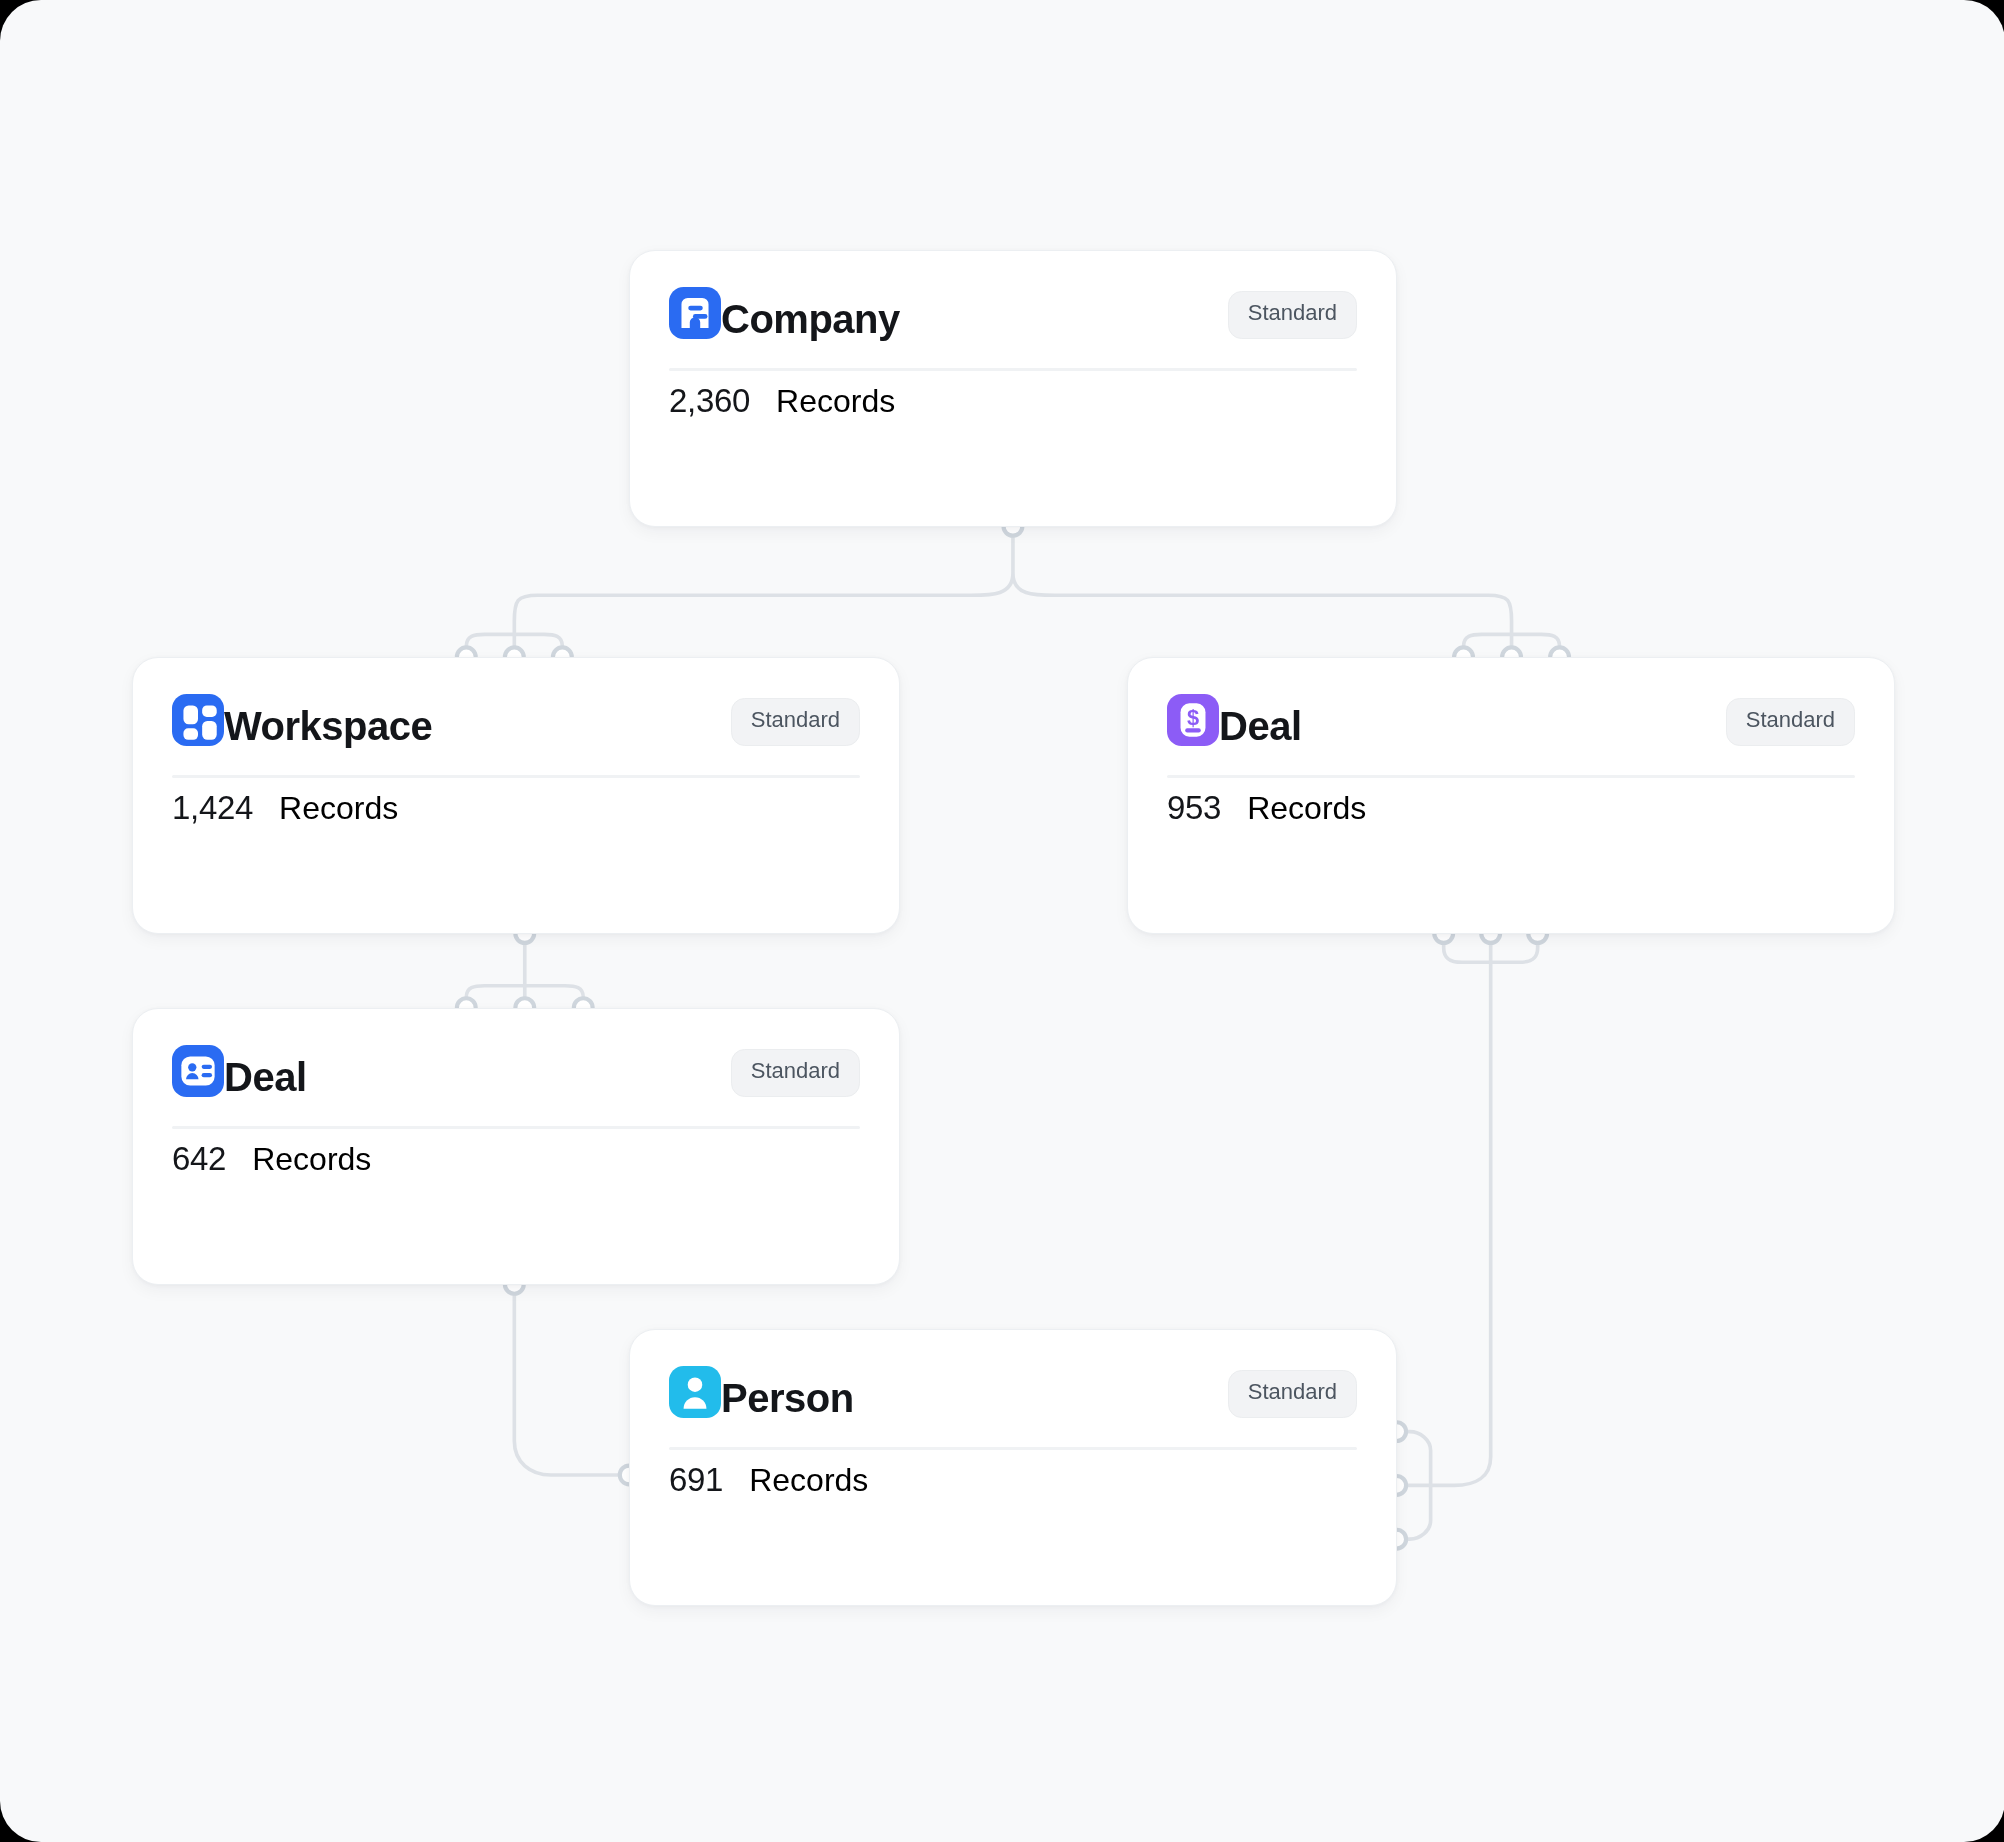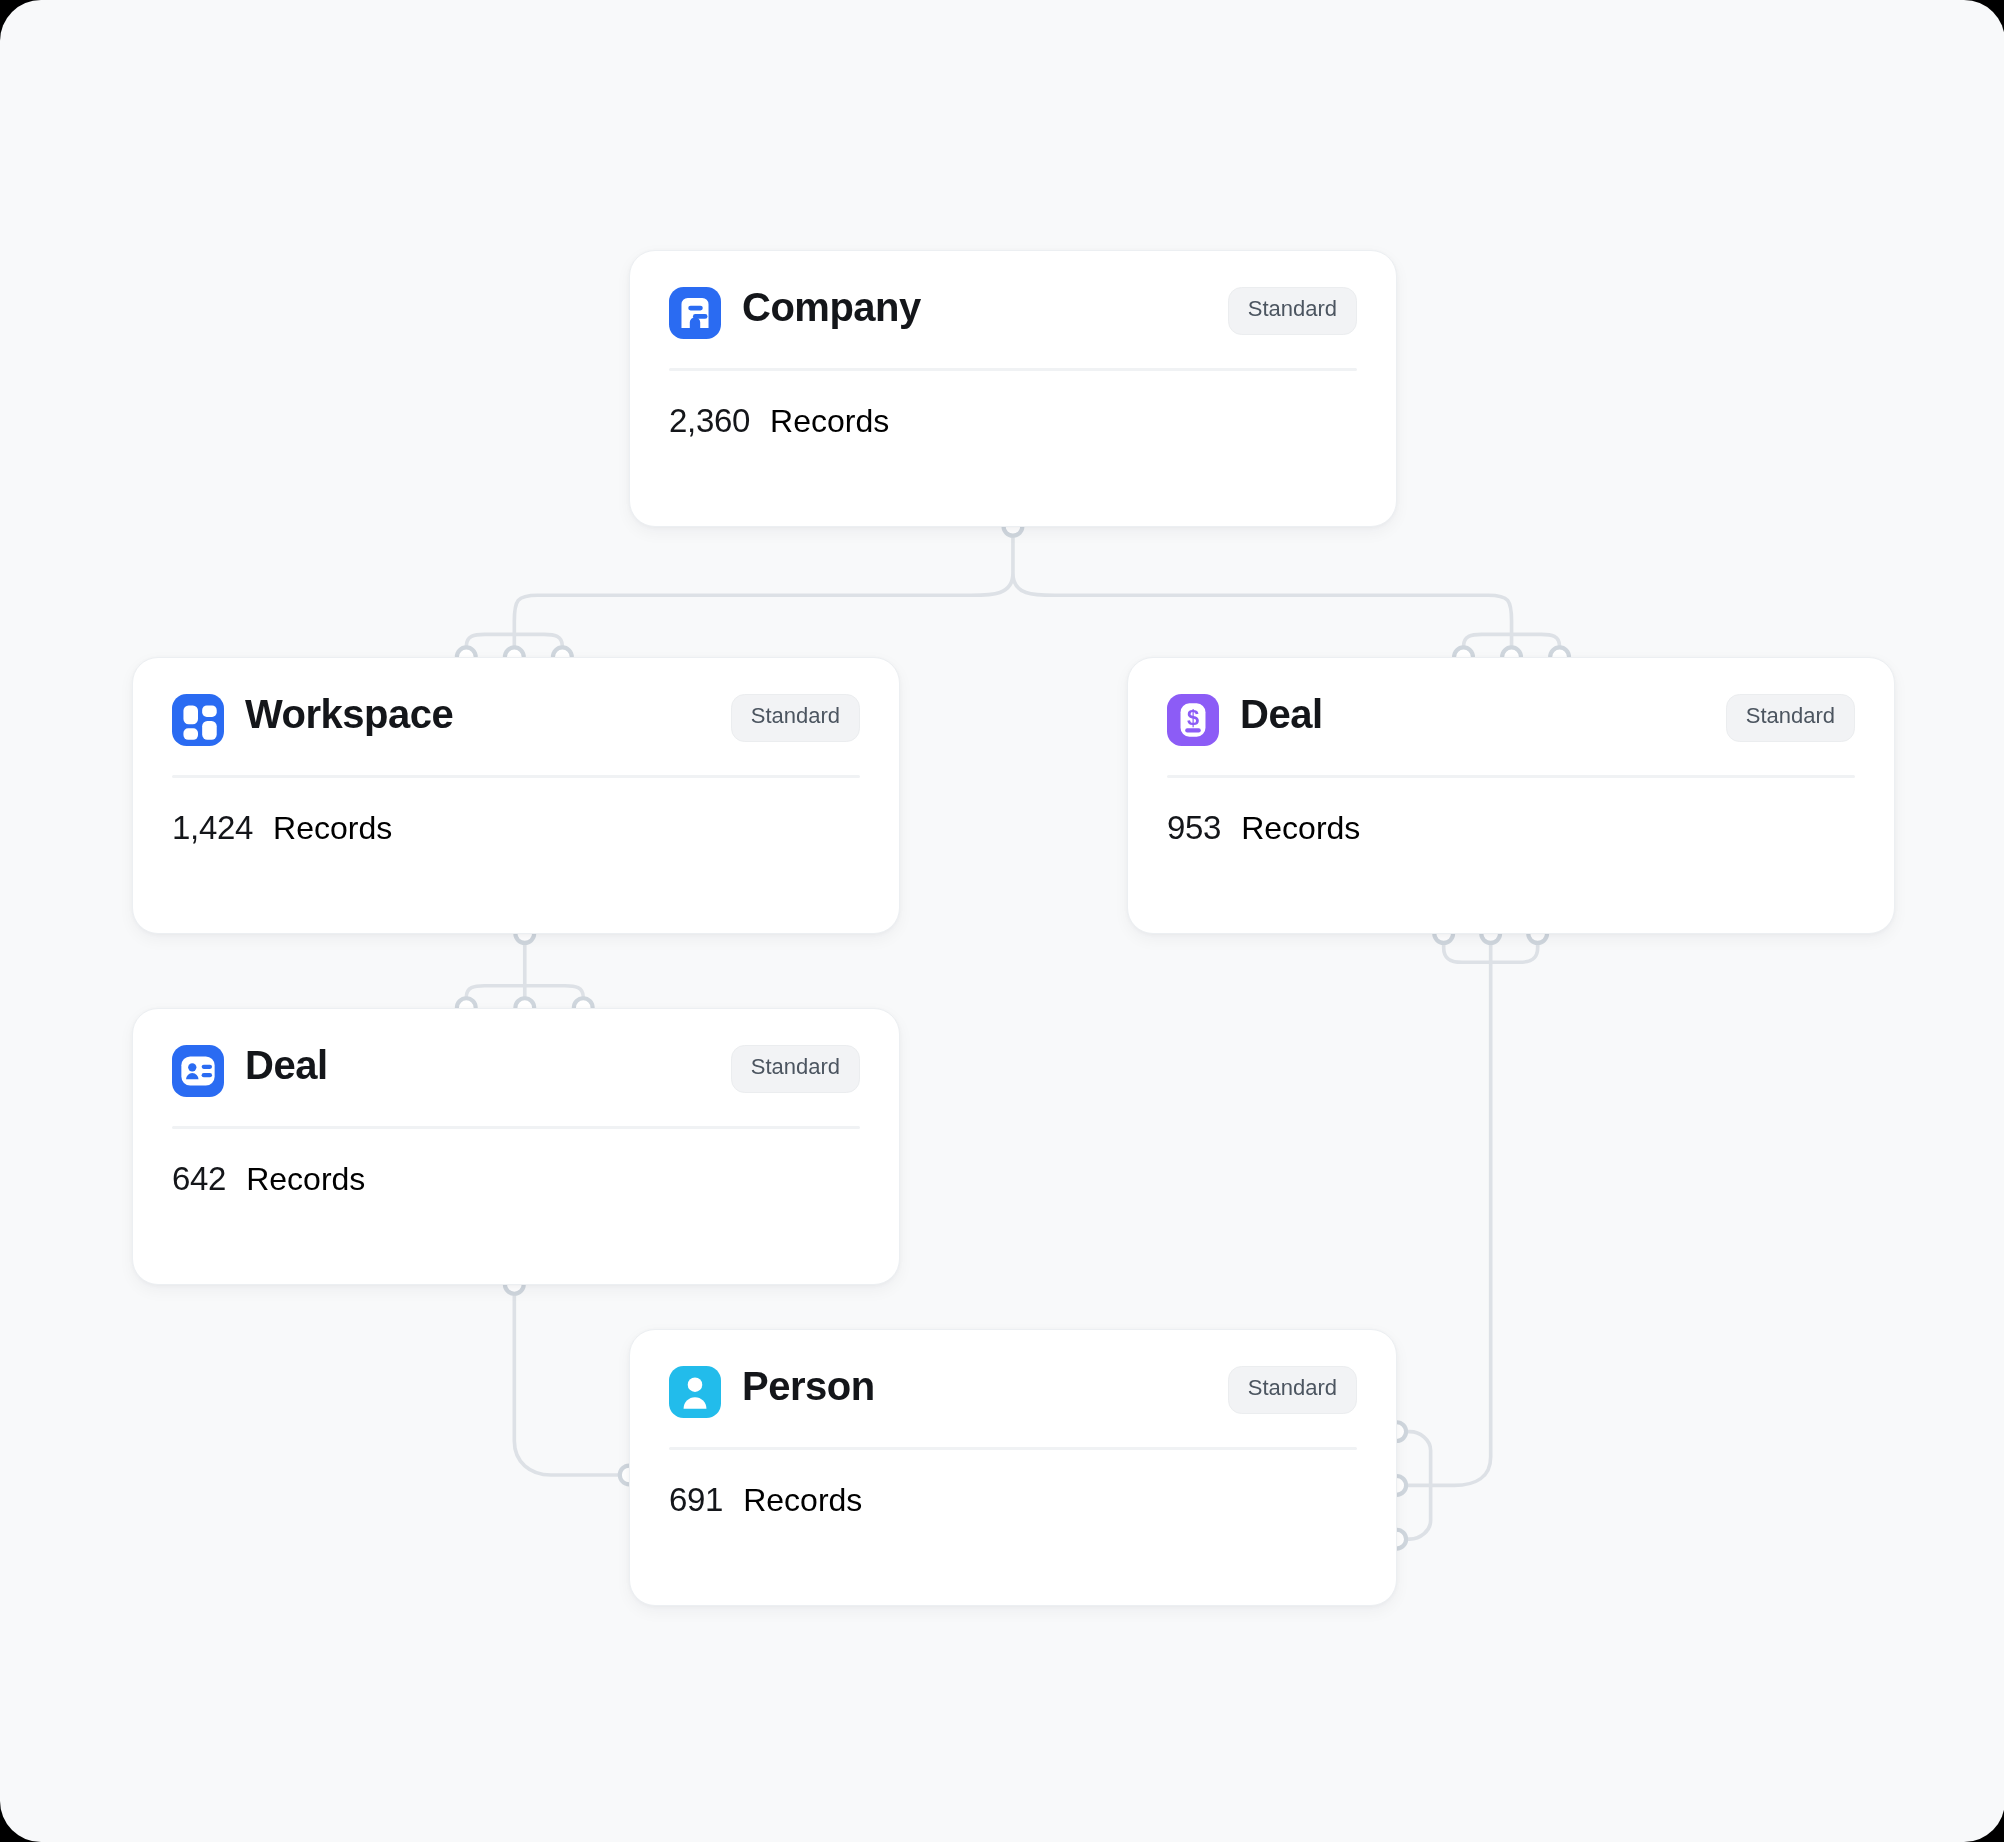--- a/index.html
+++ b/index.html
@@ -23,21 +23,21 @@
   .card{
     position:absolute; z-index:2;
     background:#FFFFFF;
     border:1.6px solid #ECEFF2;
     border-radius:26px;
     box-shadow:0 5.2px 15.7px rgba(16,24,40,.045), 0 1px 4.2px rgba(16,24,40,.035);
     box-sizing:border-box;
     display:flex; flex-direction:column;
   }
   .card-head{
-    display:flex; align-items:flex-start; gap:21px;
+    display:flex; align-items:flex-end; 
     padding:36px 39px 0 39px;
   }
   .obj-icon{
     width:52px;height:52px;border-radius:14.6px;
     flex:0 0 auto;display:flex;align-items:center;justify-content:center;
   }
   .obj-icon svg{display:block;width:52px;height:52px;}
   .card-title{
     font-size:40px; font-weight:700; color:#14161A;
     letter-spacing:-0.5px; white-space:nowrap; line-height:1;
@@ -47,22 +47,22 @@
     font-size:22px; font-weight:400; color:#4C5560;
     background:#F2F3F5; border:1.6px solid #EBEDEF;
     border-radius:13.6px; padding:10.4px 19px 13.6px 19px;
     line-height:1; white-space:nowrap;
   }
   .divider{
     height:2.6px;background:#F0F2F4;border-radius:1.6px;
     margin:29px 39px 0 39px;
   }
   .card-foot{
-    padding:33px 39px 0 39px;
-    display:flex;align-items:baseline;gap:20px;
+    padding:13px 39px 0 39px;
+    display:flex;align-items:baseline;gap:26px;
   }
   .rec-count{font-size:33px;font-weight:400;color:#14161A;letter-spacing:-0.3px;line-height:1;}
   .rec-label{font-size:32px;font-weight:400;color:#000000;line-height:1;}
 
   
   #card-company  {left:629px; top:250px;  width:768px; height:277px;}
   #card-workspace{left:132px;  top:657px; width:768px; height:277px;}
   #card-deal     {left:1127px; top:657px; width:768px; height:277px;}
   #card-user     {left:132px;  top:1008px; width:768px; height:277px;}
   #card-person   {left:629px; top:1329px; width:768px; height:277px;}

